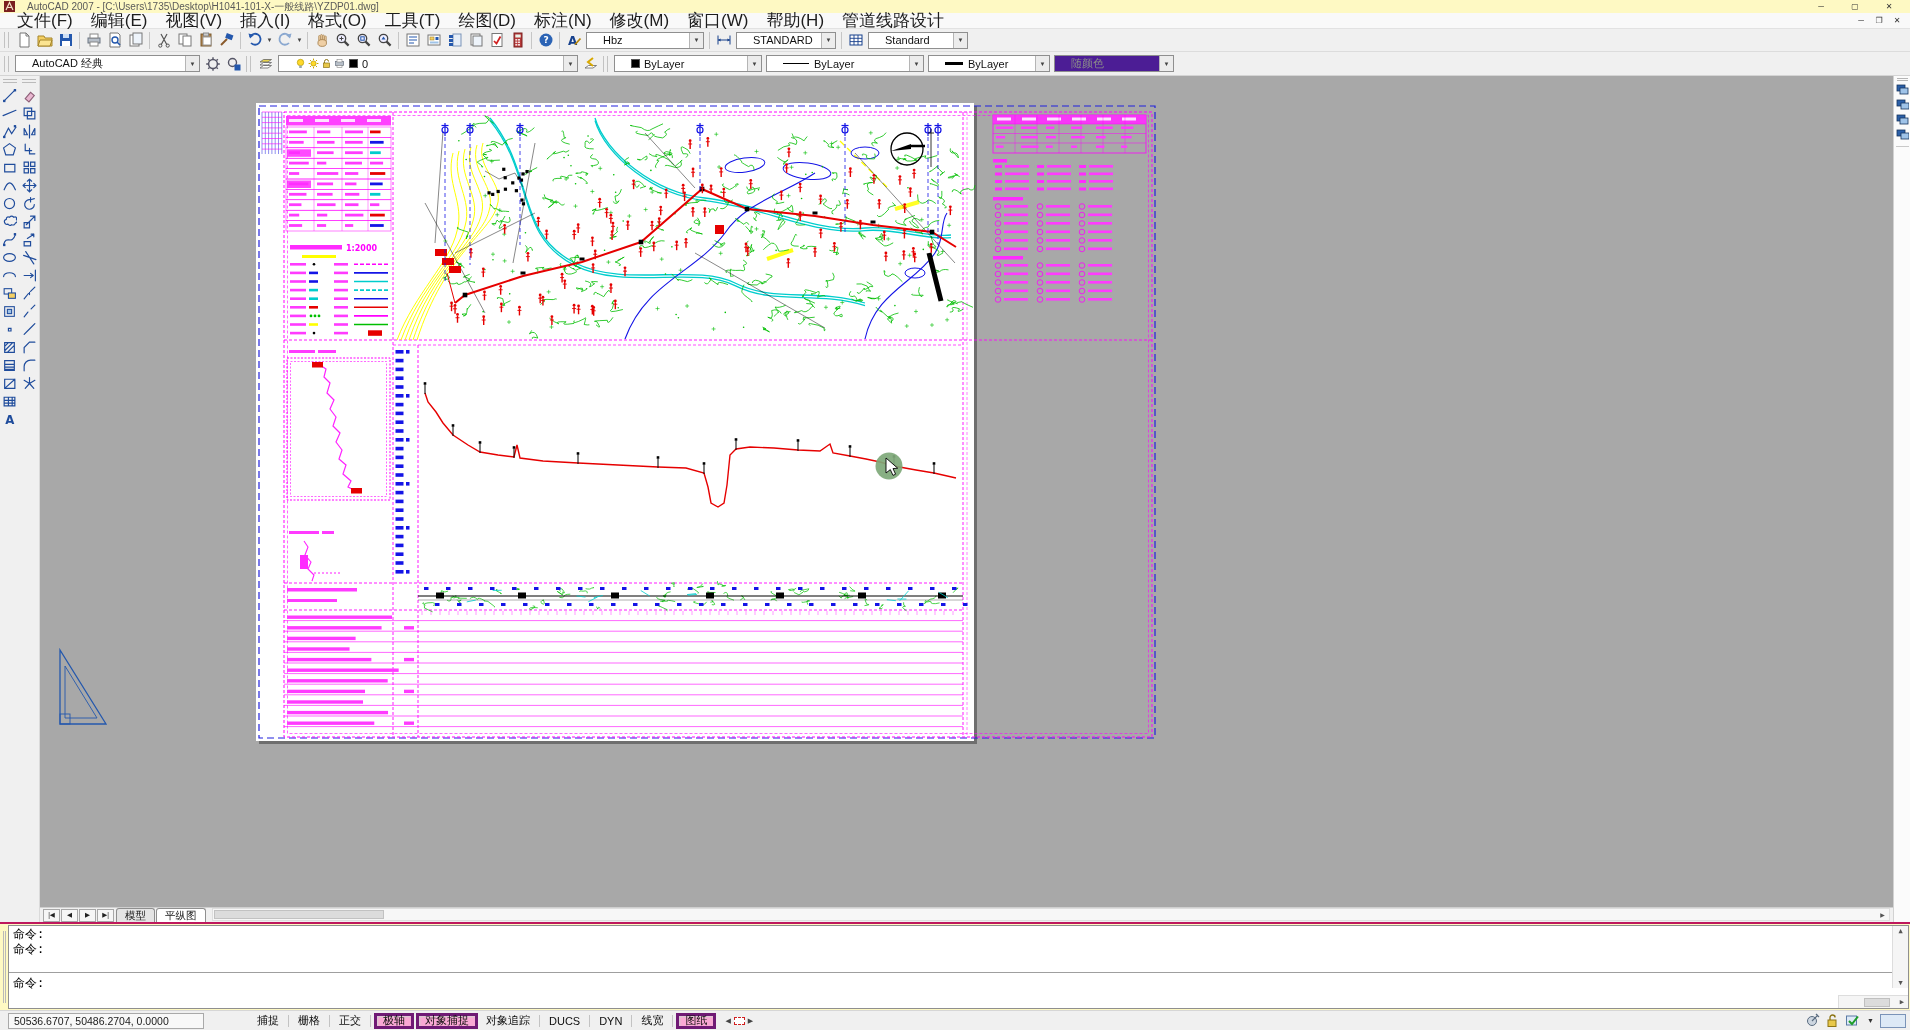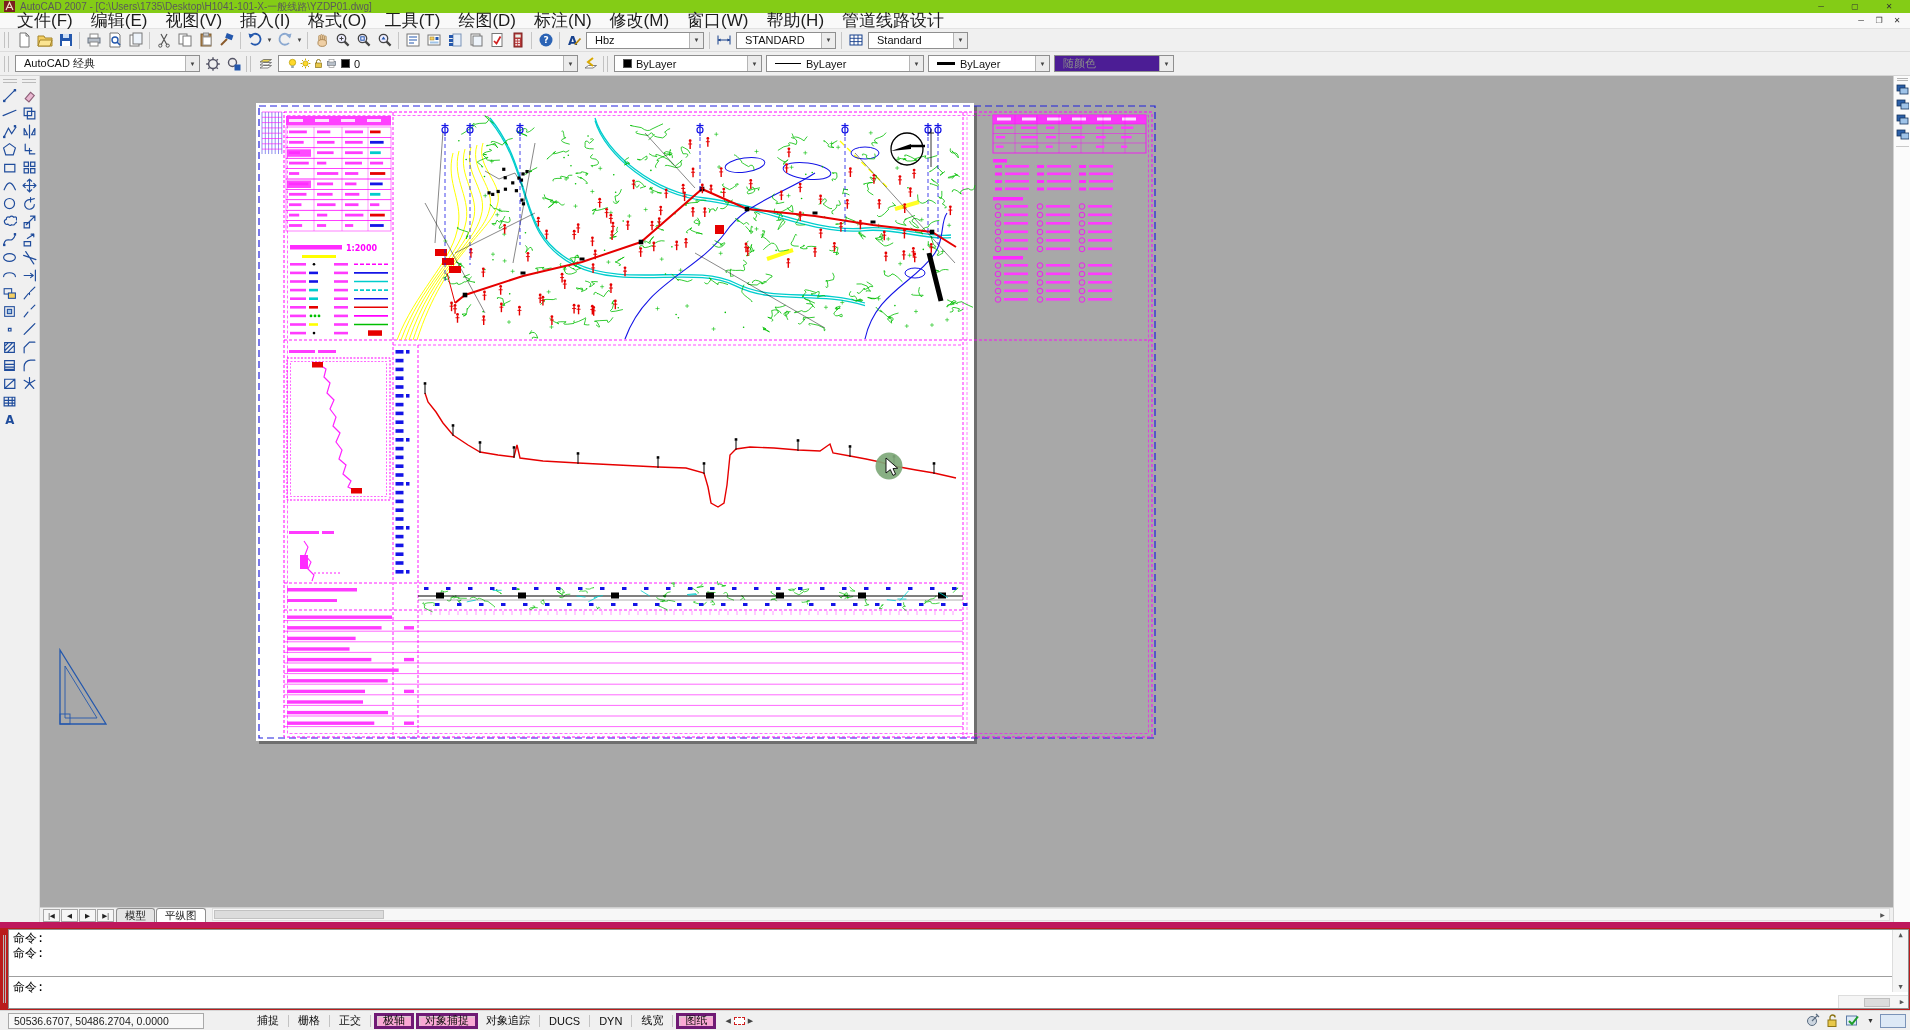--- a/index.html
+++ b/index.html
@@ -1,59 +1,59 @@
 <!DOCTYPE html>
 <html><head>
 <meta charset="utf-8">
 <style>
 *{box-sizing:border-box;margin:0;padding:0}
 html,body{width:1910px;height:1030px;overflow:hidden}
 body{font-family:"Liberation Sans","DejaVu Sans",sans-serif;background:#a8a8a8;font-size:12px;color:#222}
-.titlebar{height:13px;background:#84cc16;display:flex;align-items:center;padding:0 4px;gap:5px}
+.titlebar{height:13px;background:#fef9c3;display:flex;align-items:center;padding:0 4px;gap:12px}
 .appicon{width:11px;height:11px;flex:0 0 auto}
 .title{font-size:10px;color:#5a5a5a;white-space:nowrap}
 .winbtns{margin-left:auto;display:flex}
 .winbtn{width:34px;height:13px;display:flex;align-items:center;justify-content:center;font-size:8px;color:#333}
 .menubar{height:16px;background:#f9f9f9;display:flex;align-items:center;padding-left:8px;border-bottom:1px solid #e2e2e2}
 .menu-item{padding:0 9px;font-size:17px;color:#1d1d1d;white-space:nowrap}
 .docbtns{margin-left:auto;display:flex;padding-right:4px}
 .docbtn{width:18px;height:14px;font-size:8px;color:#333;display:flex;align-items:center;justify-content:center}
 .tb{background:#f0f0f0;display:flex;align-items:center}
 .tb1{height:23px;padding-left:2px;border-bottom:1px solid #dcdcdc}
 .tb2{height:24px;padding-left:2px;border-bottom:1px solid #d4d4d4}
 .grip{width:5px;height:16px;border-left:1px solid #c2c2c2;border-right:1px solid #c2c2c2;margin:0 4px 0 2px}
 .tbicon{width:21px;height:19px;display:flex;align-items:center;justify-content:center;border:1px solid transparent;border-radius:2px}
 .dd{width:9px;height:19px;font-size:6px;color:#444;display:flex;align-items:center;justify-content:center}
 .tbsep{width:1px;height:17px;background:#c6c6c6;margin:0 3px}
-.combo{height:17px;background:#fff;border:1px solid #8f8f8f;display:flex;align-items:center;font-size:11px;padding-left:8px;margin:0 2px;white-space:nowrap;color:#111}
+.combo{height:17px;background:#fff;border:1px solid #8f8f8f;display:flex;align-items:center;font-size:11px;padding-left:16px;margin:0 2px;white-space:nowrap;color:#111}
 .combo .arrow{margin-left:auto;width:14px;height:15px;background:#ececec;border-left:1px solid #b5b5b5;display:flex;align-items:center;justify-content:center;font-size:6px;color:#444}
 .combo.disabled{color:#8a8a8a;background:#4c1d95}
 .swatch{width:9px;height:9px;background:#000;border:1px solid #555;margin-right:4px;flex:0 0 auto}
 .ltglyph{width:26px;height:0;border-top:1.6px solid #000;margin-right:5px}
 .lwglyph{width:18px;height:3px;background:#000;margin-right:5px}
 .lc-icons{display:flex;align-items:center;gap:2px;margin-right:4px}
 .main{display:flex;height:846px}
 .palette{width:40px;background:#f0f0f0;display:flex;justify-content:center;gap:0;border-right:1px solid #dadada}
 .pcol{width:20px;display:flex;flex-direction:column;align-items:center;padding-top:3px}
 .pgrip{width:14px;height:4px;border-top:1px solid #bbb;border-bottom:1px solid #bbb;margin-bottom:3px}
 .pcell{width:19px;height:18px;display:flex;align-items:center;justify-content:center;border:1px solid transparent;border-radius:2px}
 .canvas{flex:1;position:relative;background:#a8a8a8;overflow:hidden}
 .sheet{position:absolute;left:216px;top:27px;width:718px;height:638px;background:#fff;box-shadow:3px 3px 0 #6e6e6e}
 .ucs{position:absolute;left:16px;top:568px}
-.tabstrip{position:absolute;left:0;right:0;bottom:0;height:15px;background:#f0f0f0;display:flex;align-items:flex-end;border-top:1px solid #cfcfcf;padding-left:3px}
+.tabstrip{position:absolute;left:0;right:0;bottom:0;height:15px;background:#f0f0f0;display:flex;align-items:center;border-top:1px solid #cfcfcf;padding-left:3px}
 .tabnav{width:17px;height:13px;border:1px solid #a8a8a8;background:#f6f6f6;font-size:6.5px;display:flex;align-items:center;justify-content:center;color:#222;margin-right:1px}
 .tab{height:14px;padding:0 8px;font-size:10.5px;display:flex;align-items:center;border:1px solid #8f8f8f;border-bottom:none;background:#e4e4e4;border-radius:3px 3px 0 0;margin-left:1px;color:#222}
 .tab.active{background:#fff;font-weight:normal}
 .hscroll{flex:1;height:13px;margin:0 3px 1px 6px;background:#f7f7f7;border:1px solid #dedede;position:relative}
 .hthumb{position:absolute;left:1px;top:1px;width:170px;height:9px;background:#dcdcdc;border:1px solid #c2c2c2}
 .harrow{position:absolute;top:0;width:13px;height:11px;font-size:6px;color:#555;display:flex;align-items:center;justify-content:center}
 .rightbar{width:17px;background:#fbfbfb;border-left:1px solid #d2d2d2;display:flex;flex-direction:column;align-items:center;padding-top:2px;gap:3px}
 .rb-grip{width:11px;height:3px;border-top:1px solid #b5b5b5;border-bottom:1px solid #b5b5b5}
 .rb-sep{width:13px;height:1px;background:#c9c9c9;margin:2px 0}
-.cmdwin{height:88px;background:#b91c1c;display:flex;border-top:6px solid #be185d;padding:1px 1px 1px 0}
+.cmdwin{height:88px;background:#fef9c3;display:flex;border-top:2px solid #be185d;padding:1px 1px 1px 0}
 .cmdgrip{width:8px;display:flex;justify-content:center;gap:1px;padding:6px 0}
 .cmdgrip i{display:block;width:1px;background:#b9b9b9}
 .cmdbody{flex:1;display:flex;flex-direction:column;background:#fff;border:1px solid #8f8f8f;position:relative;font-family:"DejaVu Sans Mono","Liberation Mono",monospace}
 .cmdhist{height:47px;padding:1px 4px;line-height:14.5px;font-size:12px;color:#000;border-bottom:1px solid #9f9f9f;overflow:hidden}
 .cmdprompt{flex:1;padding:2px 4px;font-size:12px;color:#000;position:relative}
 .vsb{position:absolute;right:0;top:0;width:16px;height:62px;background:#f5f5f5;border-left:1px solid #ddd;display:flex;flex-direction:column;justify-content:space-between;align-items:center;padding:1px 0}
 .vsb span{font-size:7px;color:#555}
 .hsb{position:absolute;right:0;bottom:0;height:13px;width:70px;display:flex;align-items:center;justify-content:flex-end;background:#f5f5f5;border-left:1px solid #ddd;border-top:1px solid #ddd}
 .hsb .thumb{width:26px;height:9px;background:#dcdcdc;border:1px solid #c0c0c0;margin-right:14px}
 .hsb span{font-size:7px;color:#555;position:absolute;right:4px}

